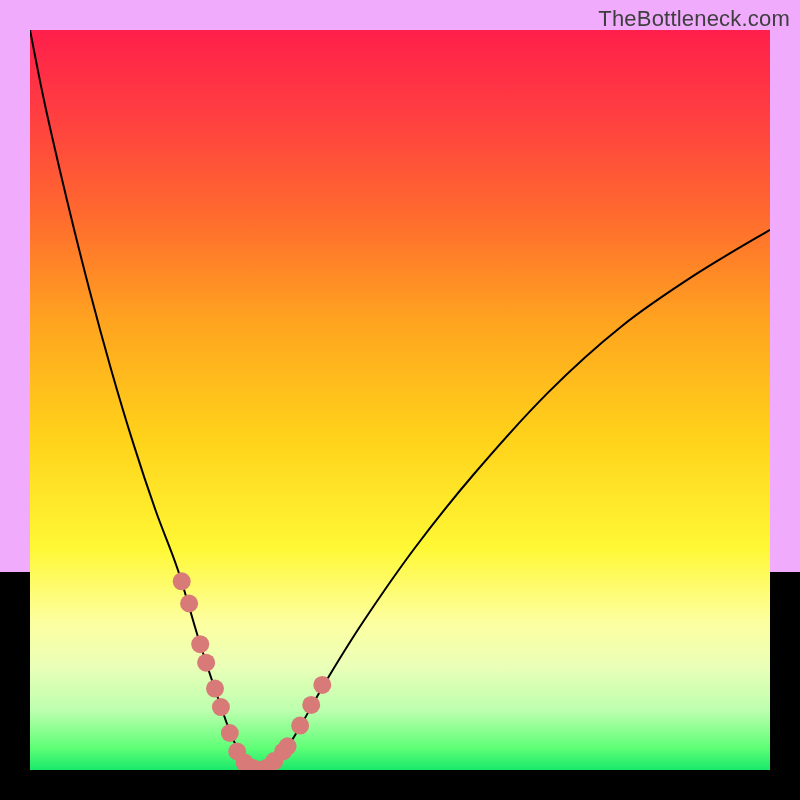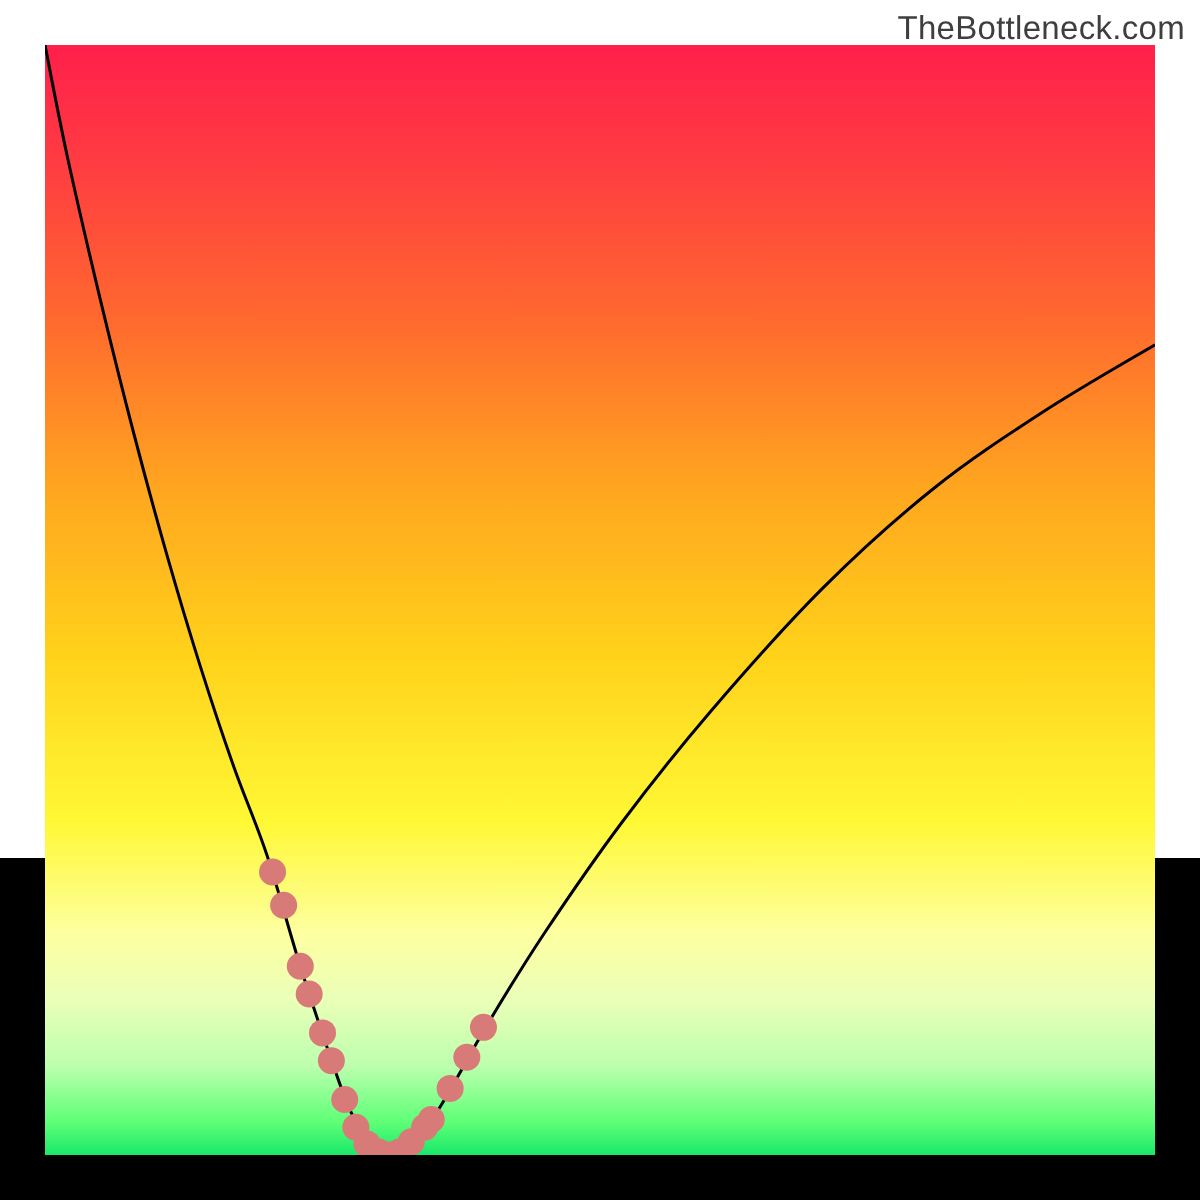--- a/index.html
+++ b/index.html
@@ -8,21 +8,21 @@
     width: 800px;
     height: 800px;
     overflow: hidden;
     background: #000;
     font-family: Arial, Helvetica, sans-serif;
   }
   .frame {
     position: absolute;
     left: 0; top: 0;
     width: 800px; height: 572px;
-    background: #ffffff;
+    background: #f0abfc;
   }
   .plot-area {
     position: absolute;
     left: 30px;
     top: 30px;
     width: 740px;
     height: 740px;
     background: linear-gradient(to bottom,
       #ff1f4b 0%,
       #ff4040 12%,

